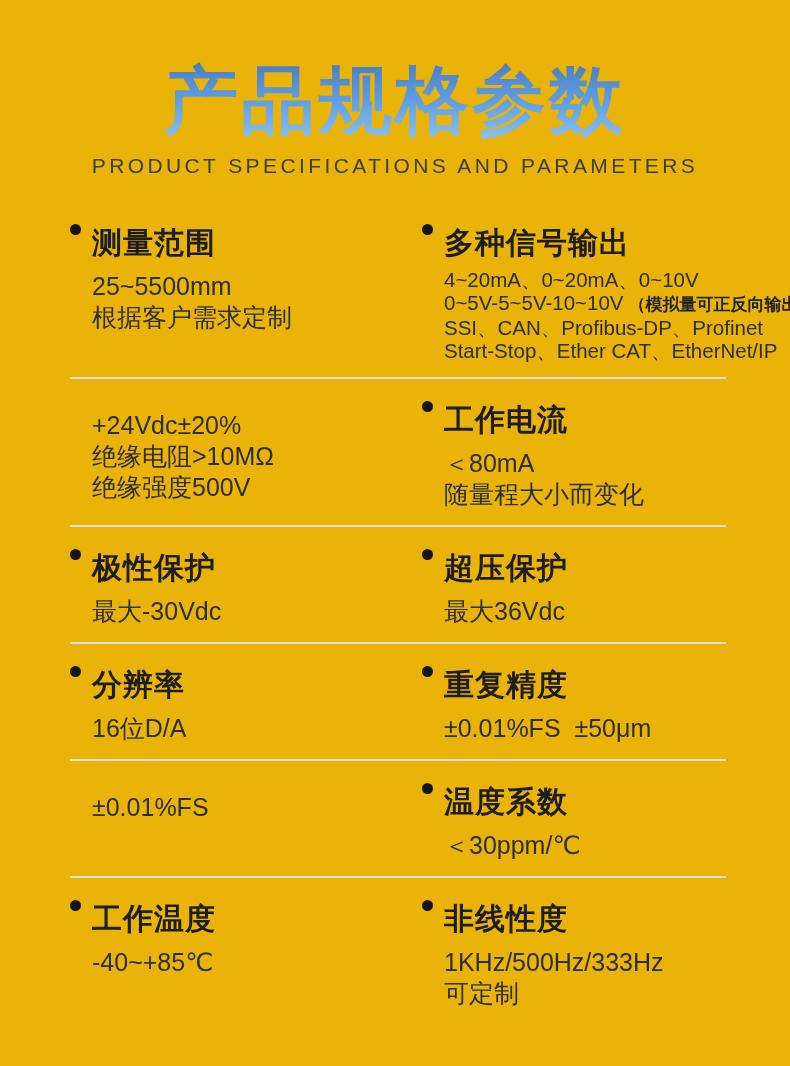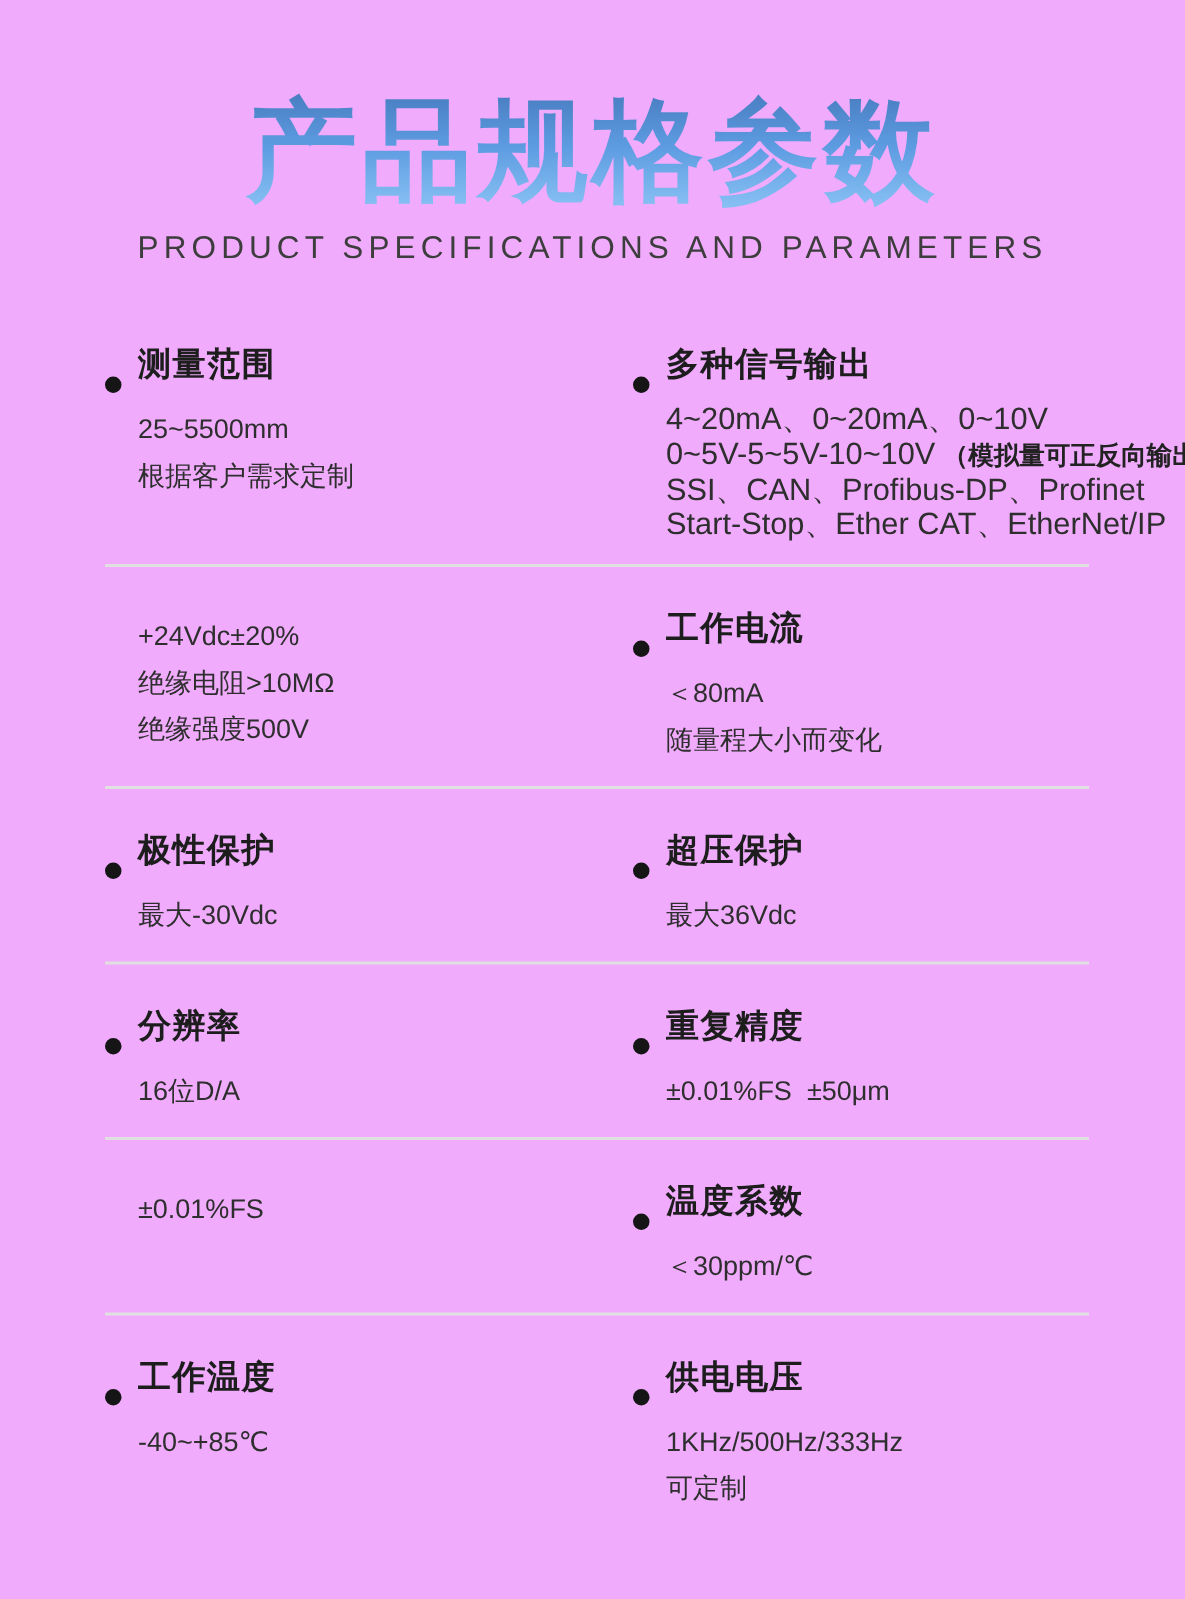--- a/index.html
+++ b/index.html
@@ -1,21 +1,21 @@
 <!DOCTYPE html>
 <html><head>
 <meta charset="utf-8">
 <style>
   html, body { margin: 0; padding: 0; background: #ffffff; }
   .page {
     position: relative;
     width: 790px;
     height: 1066px;
     margin: 0 auto;
-    background: #f0abfc;
+    background: #eab308;
     overflow: hidden;
     font-family: "Liberation Sans", "DejaVu Sans", sans-serif;
   }
   .header { text-align: center; padding-top: 56px; }
   .title {
     display: inline-block;
     font-size: 74px;
     font-weight: 800;
     letter-spacing: 3px;
     line-height: 1.22;
@@ -35,38 +35,38 @@
   .specs { margin: 24px 64px 0 70px; }
   .spec-row {
     display: grid;
     grid-template-columns: 352px 1fr;
     padding: 22px 0 15px 0;
     border-bottom: 2px solid #e0e0e0;
   }
   .spec-row.last { border-bottom: none; }
   .spec-heading {
     display: flex;
-    align-items: flex-end;
+    align-items: flex-start;
     gap: 11px;
-    font-size: 22px;
+    font-size: 30px;
     font-weight: 700;
     color: #1d1d1d;
     letter-spacing: 1px;
     line-height: 38px;
     white-space: pre;
   }
   .bullet {
     width: 11px; height: 11px;
     border-radius: 50%;
     background: #151515;
     flex: 0 0 auto;
   }
   .spec-body { margin: 9px 0 0 22px; }
   .body-line {
-    font-size: 18px;
+    font-size: 25px;
     font-weight: 400;
     color: #2e2e2e;
     line-height: 31px;
     white-space: pre;
   }
   .compact .spec-body { margin-top: 6px; }
   .compact .body-line { font-size: 20.5px; line-height: 23px; }
   .note { font-size: 17px; font-weight: 700; color: #222222; margin-left: 5px; }
 </style>
 </head>
@@ -191,21 +191,21 @@
           <span class="bullet"></span>
           <span>工作温度</span>
         </div>
         <div class="spec-body">
           <div class="body-line">-40~+85℃</div>
         </div>
       </div>
       <div class="spec-cell">
         <div class="spec-heading">
           <span class="bullet"></span>
-          <span>供电电压</span>
+          <span>非线性度</span>
         </div>
         <div class="spec-body">
           <div class="body-line">1KHz/500Hz/333Hz</div>
           <div class="body-line">可定制</div>
         </div>
       </div>
     </div>
 
   </div>
 </div>

